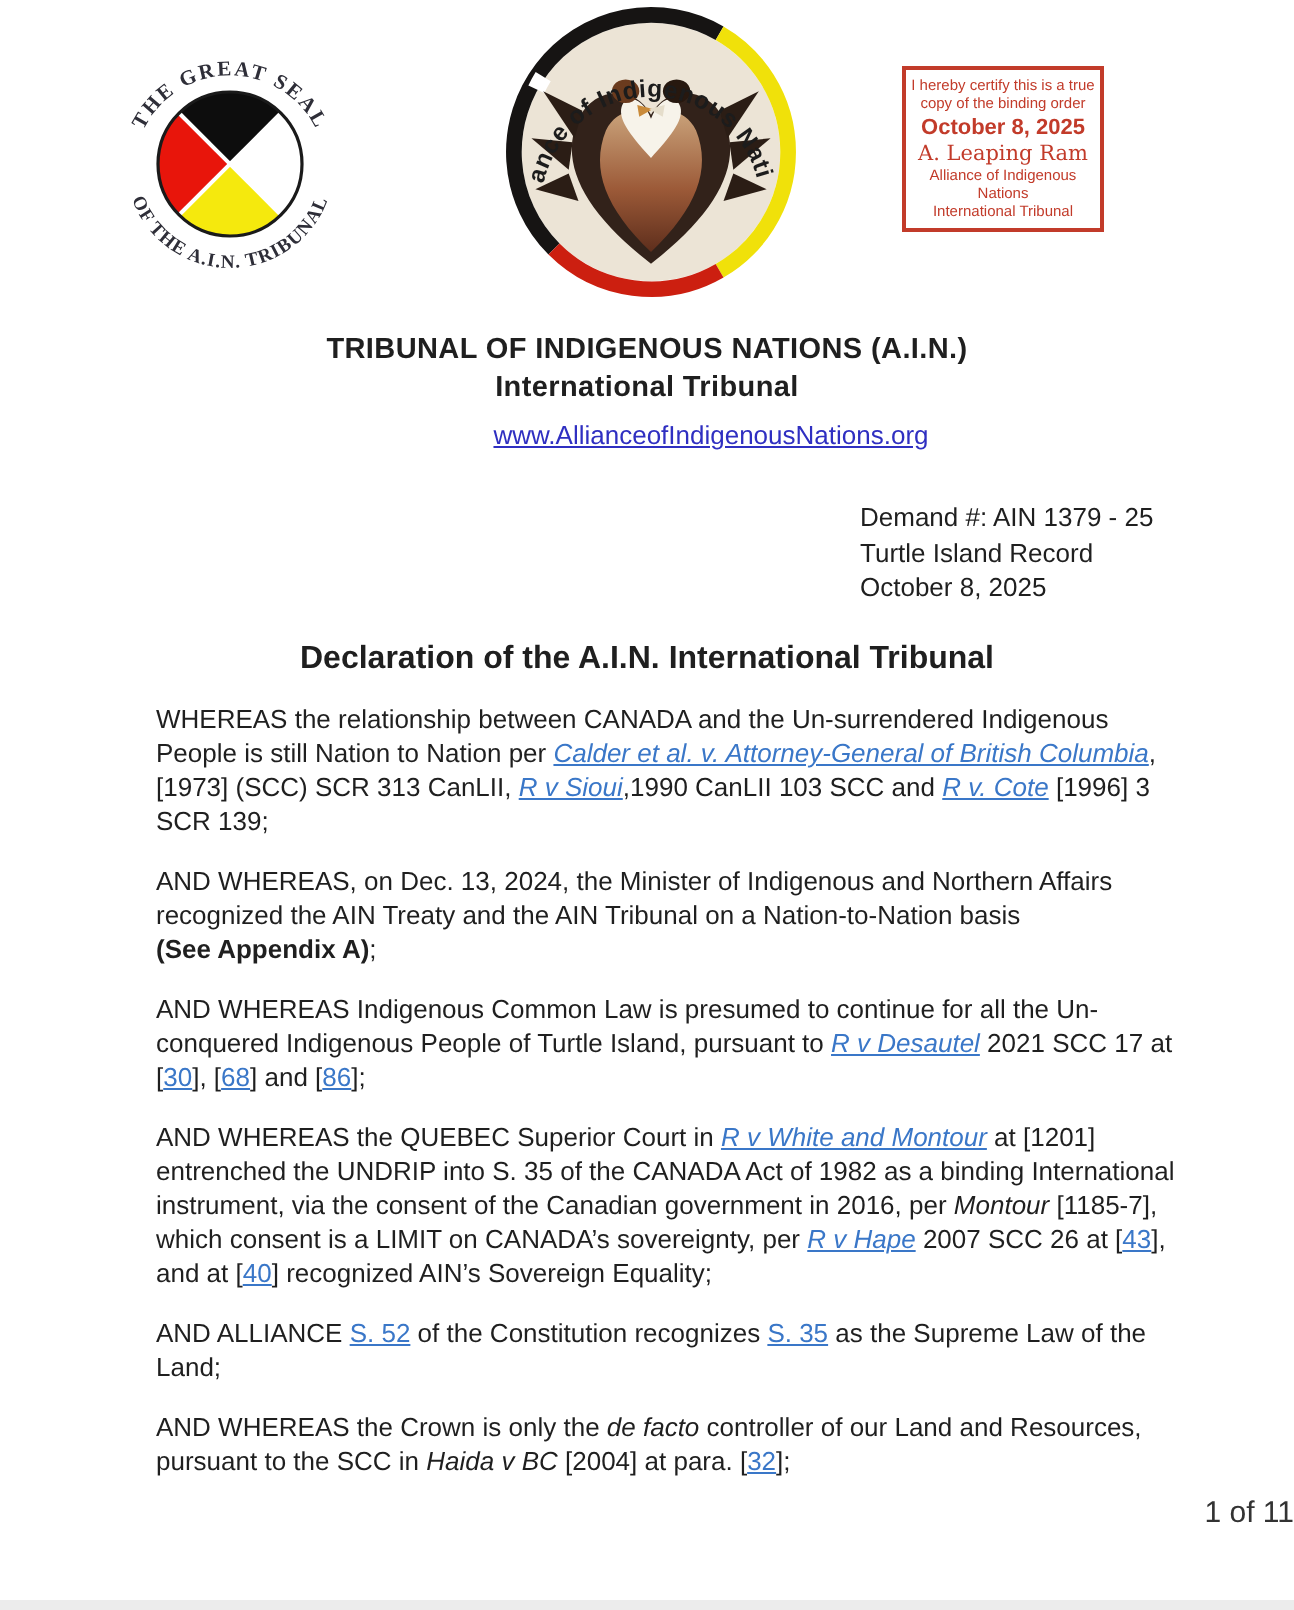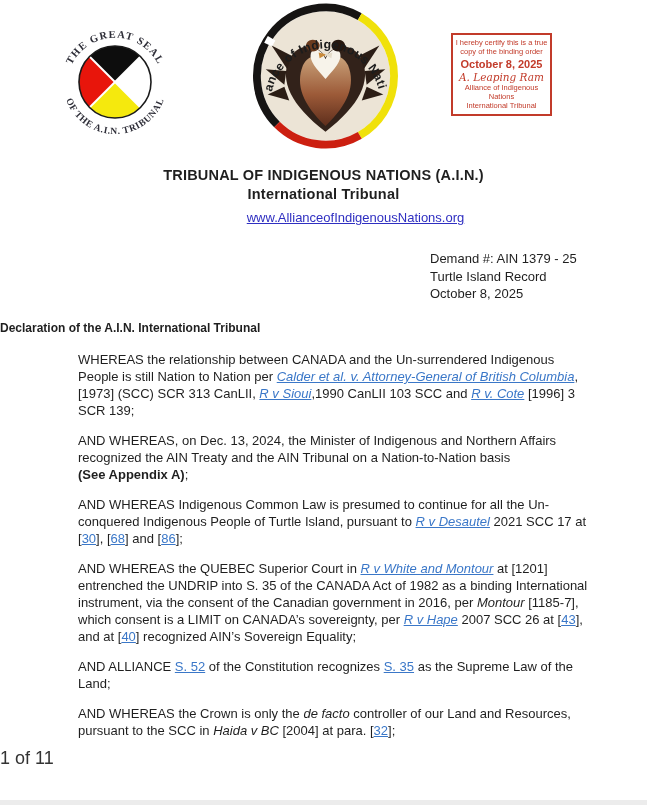--- a/index.html
+++ b/index.html
@@ -11,37 +11,37 @@
   
   .seal{position:absolute;left:55px;top:18px;width:120px;height:122px;}
   .logo{position:absolute;left:252px;top:2px;width:147px;height:148px;}
   .stamp{
     position:absolute;left:451px;top:33px;width:101px;
     border:2px solid #c23b2a;color:#c23b2a;text-align:center;
     padding:3px 1px 4px 1px;box-sizing:border-box;
   }
   .stamp .s-small{font-size:7.5px;line-height:9px;}
   .stamp .s-date{font-size:11px;line-height:13px;font-weight:bold;margin-top:2px;}
-  .stamp .s-sig{font-size:10.5px;line-height:11px;font-family:"DejaVu Serif",serif;font-style:italic;margin-top:1px;}
+  .stamp .s-sig{font-size:10.5px;line-height:11px;font-family:"DejaVu Serif",serif;margin-top:1px;}
   
   .masthead{position:absolute;top:166px;left:0;width:100%;text-align:center;}
   .mast-title{font-size:14.5px;font-weight:bold;line-height:19px;letter-spacing:.2px;}
   .mast-links{position:absolute;top:209px;left:0;width:100%;text-align:center;font-size:13px;line-height:17px;padding-left:32px;}
   .mast-links a{color:#2f2fc1;text-decoration:underline;}
   
   .demand{position:absolute;left:430px;top:250px;font-size:13px;line-height:17.5px;}
   
-  .decl-heading{position:absolute;top:321px;left:0;width:100%;text-align:left;font-size:12px;font-weight:bold;}
+  .decl-heading{position:absolute;top:321px;left:0;width:100%;text-align:center;font-size:16px;font-weight:bold;}
   .body-paras{position:absolute;left:78px;top:351px;width:512px;font-size:13px;line-height:17px;}
   .body-paras p{margin:0 0 13px 0;}
   .italic{font-style:italic;}
   .bold{font-weight:bold;}
   a.link{color:#3a77c8;text-decoration:underline;cursor:pointer;}
   
-  .page-footer{position:absolute;top:748px;left:0;width:100%;text-align:left;font-size:18px;color:#333;}
+  .page-footer{position:absolute;top:748px;left:0;width:100%;text-align:right;font-size:15px;color:#333;}
 </style>
 </head>
 <body>
 
 <div class="page">
 
   <svg class="seal" viewBox="0 0 120 122" aria-hidden="true">
     <defs>
       <path id="sealTop" d="M 14,54 A 48,48 0 0 1 106,54"></path>
       <path id="sealBottom" d="M 8,64 A 52,52 0 0 0 112,64"></path>

